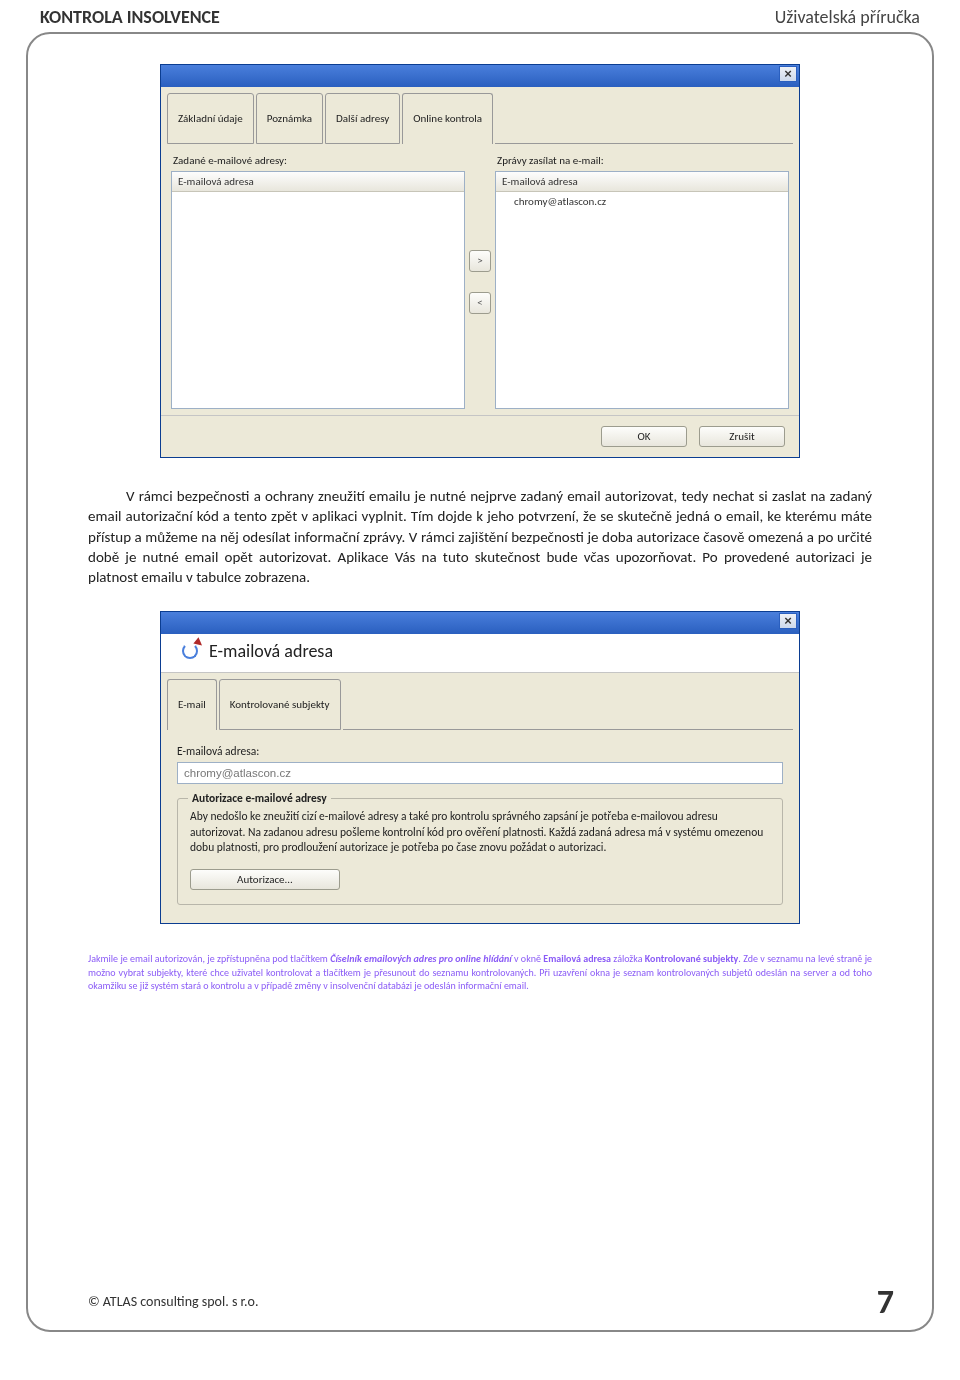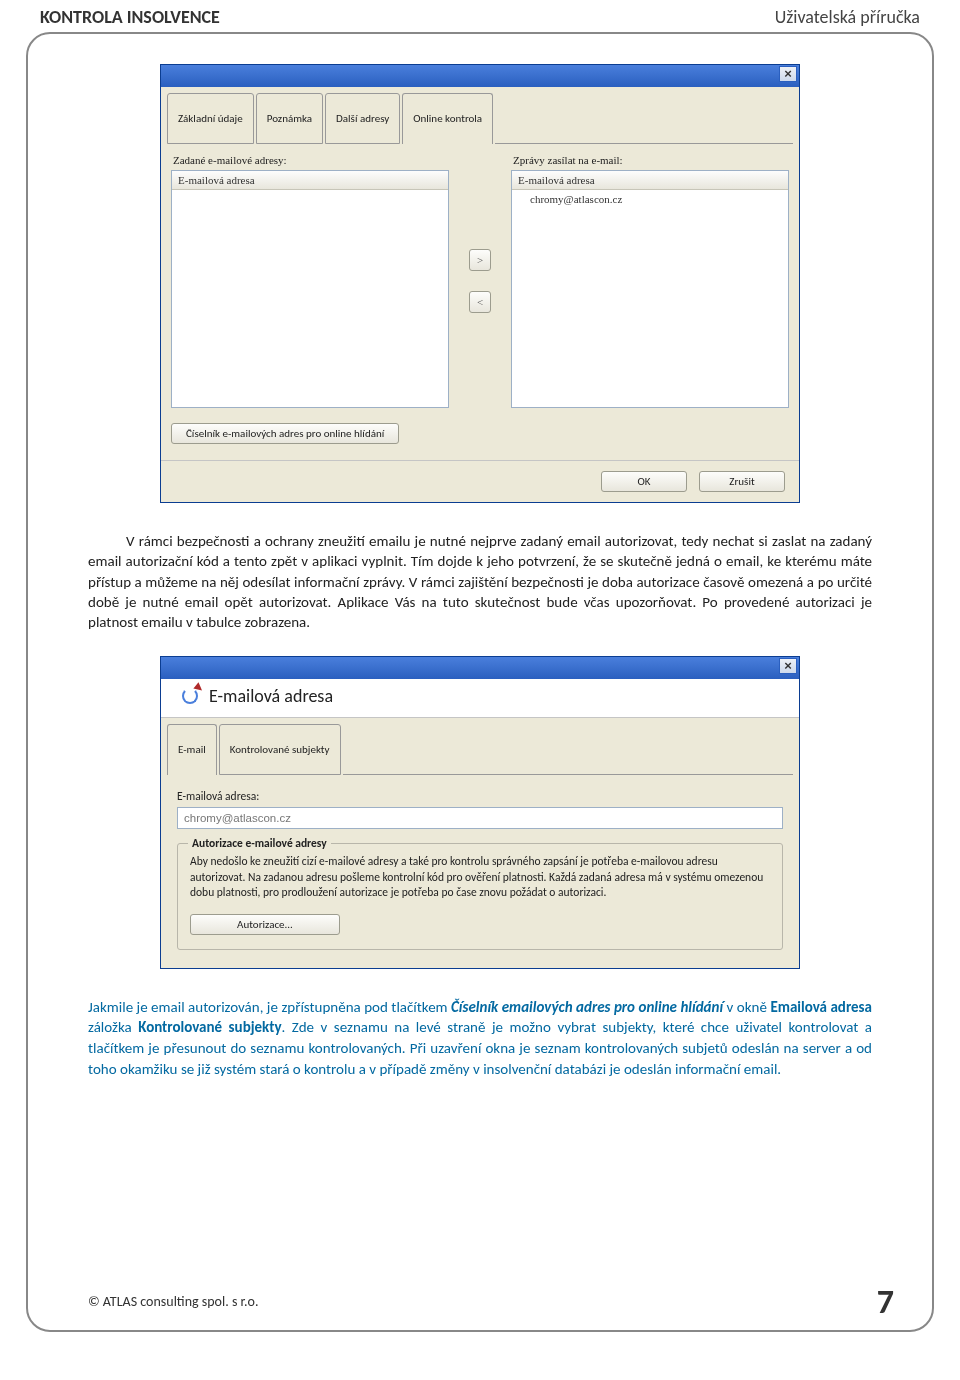--- a/index.html
+++ b/index.html
@@ -23,21 +23,21 @@
   .dlg-icon1 { width: 28px; height: 28px; display:inline-block; border-radius: 50%; background: radial-gradient(circle at 40% 35%, #fbe7b2 0 30%, #cc7733 32% 55%, transparent 60%), radial-gradient(circle at 70% 60%, #fbe7b2 0 28%, #cc7733 30% 55%, transparent 60%); }
   .dlg-title { font-size: 18px; margin-left: 8px; color: #222; }
   .dlg-body { background: #ece9d8; padding: 0; }
 
   .tabstrip { display:flex; padding: 6px 6px 0 6px; font-size: 11px; }
   .tab { background: #ece9d8; border: 1px solid #999; border-bottom: none; padding: 18px 10px; margin-right: 2px; border-radius: 3px 3px 0 0; color:#222; }
   .tab.active { background: #ece9d8; position: relative; z-index: 2; }
   .tabstrip .spacer { flex:1; border-bottom: 1px solid #999; }
   .tab:not(.active) { border-bottom: 1px solid #999; }
 
-  .cols { display:flex; padding: 10px 10px 6px 10px; gap: 16px; font-family: Liberation Serif, serif; }
+  .cols { display:flex; padding: 10px 10px 6px 10px; gap: 0; }
   .col { flex:1; }
   .col-label { font-size: 11px; color:#222; margin-bottom: 4px; padding-left: 2px; }
   .listbox { border: 1px solid #9db0c6; background: #fff; height: 238px; }
   .listhead { background: linear-gradient(#fdfdfd,#e8e6dc); border-bottom: 1px solid #c7c5b8; font-size:11px; padding:3px 6px; color:#333; }
   .listrow { font-size:11px; padding:3px 18px; color:#333; }
   .midbtns { width: 30px; display:flex; flex-direction: column; align-items: center; justify-content: center; gap: 20px; }
   .sqbtn { width: 22px; height: 22px; border:1px solid #9c9c8e; background: linear-gradient(#fdfdfb,#e8e6dc); font-size:11px; color:#555; border-radius:3px; text-align:center; line-height:20px; }
 
   .bottom-btn-row { padding: 8px 10px 16px 10px; }
   .longbtn { border:1px solid #9c9c8e; background: linear-gradient(#fdfdfb,#e8e6dc); font-size:11px; color:#222; padding:3px 14px; border-radius:3px; display:inline-block; }
@@ -59,21 +59,21 @@
   .form-label { margin: 4px 0; }
   .textfield { width: 100%; border:1px solid #9db0c6; background:#fff; padding:4px 6px; font-size:11.5px; color:#777; margin-bottom:10px; }
   .validity { font-size: 11.5px; margin-bottom: 14px; }
 
   .group { margin: 0 16px; border:1px solid #b8b6aa; border-radius: 3px; padding: 10px 12px 14px 12px; position:relative; }
   .group-title { position:absolute; top:-8px; left:10px; background:#ece9d8; padding:0 4px; font-size:11.5px; font-weight:bold; color:#222; }
   .group-text { font-size:11.5px; color:#222; line-height:1.35; margin-bottom:12px; }
   .authbtn { border:1px solid #9c9c8e; background: linear-gradient(#fdfdfb,#e8e6dc); font-size:11px; color:#222; padding:3px 0; width:150px; text-align:center; border-radius:3px; display:inline-block; }
 
   
-  .para2 { font-size: 15px; color:#0369a1; text-align: justify; margin: 28px 0 0 0; line-height: 1.38; }
+  .para2 { font-size: 10px; color:#8b5cf6; text-align: justify; margin: 28px 0 0 0; line-height: 1.38; }
   .para2 b { font-weight: bold; }
   .para2 i { font-style: italic; font-weight: bold; }
 
   .page-footer { position:absolute; left: 60px; right: 38px; bottom: 8px; display:flex; justify-content: space-between; align-items:center; }
   .copyright { font-size: 14px; color:#333; }
   .pagenum { font-size: 34px; font-weight: bold; color:#333; }
 </style>
 </head>
 <body>
 
@@ -109,23 +109,20 @@
             <div class="sqbtn">&lt;</div>
           </div>
           <div class="col">
             <div class="col-label">Zprávy zasílat na e-mail:</div>
             <div class="listbox">
               <div class="listhead">E-mailová adresa</div>
               <div class="listrow">chromy@atlascon.cz</div>
             </div>
           </div>
         </div>
-        <div class="bottom-btn-row">
-          <div class="longbtn">Číselník e-mailových adres pro online hlídání</div>
-        </div>
         <div class="dlg-footer">
           <div class="btn">OK</div>
           <div class="btn">Zrušit</div>
         </div>
       </div>
     </div>
 
     <p class="para"><span class="indent"></span><span>V rámci bezpečnosti a ochrany zneužití emailu je nutné nejprve zadaný email autorizovat, tedy nechat si zaslat na zadaný email autorizační kód a tento zpět v aplikaci vyplnit. Tím dojde k jeho potvrzení, že se skutečně jedná o email, ke kterému máte přístup a můžeme na něj odesílat informační zprávy. V rámci zajištění bezpečnosti je doba autorizace časově omezená a po určité době je nutné email opět autorizovat. Aplikace Vás na tuto skutečnost bude včas upozorňovat. Po provedené autorizaci je platnost emailu v tabulce zobrazena.</span></p>
 
     <div class="dialog dialog2">

